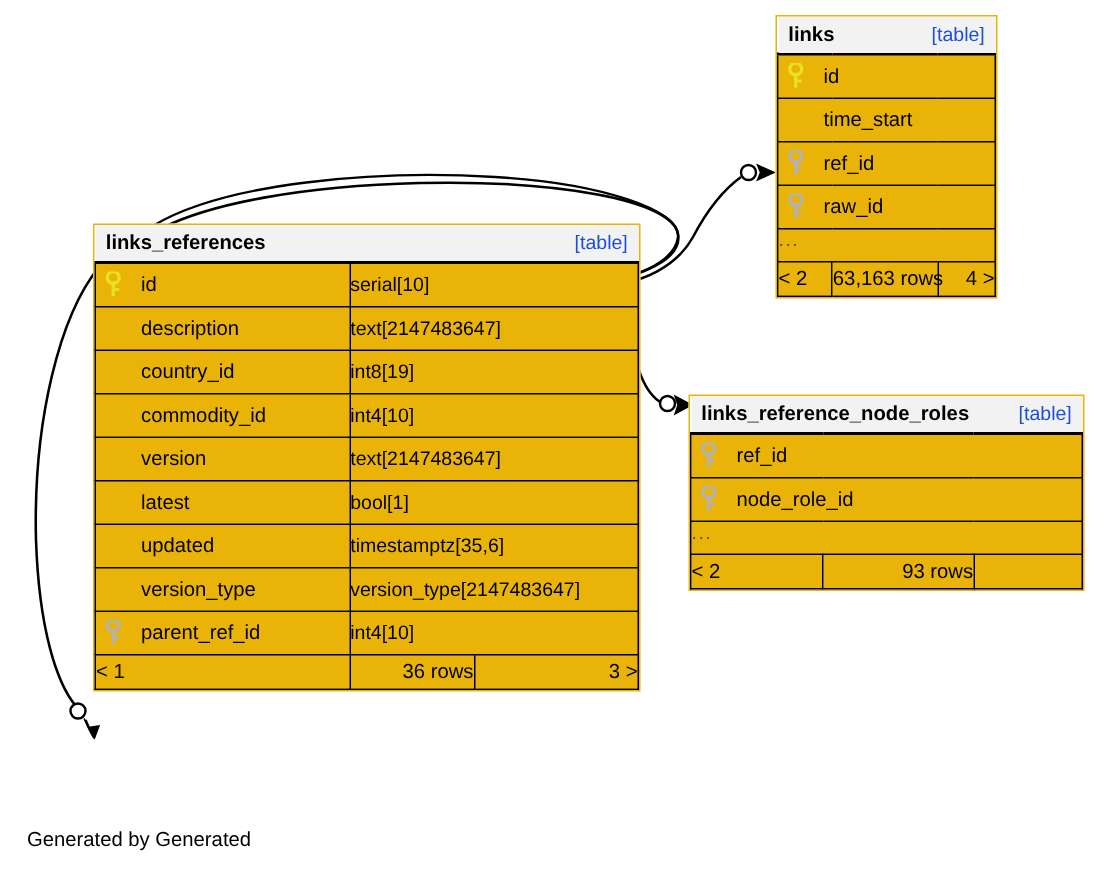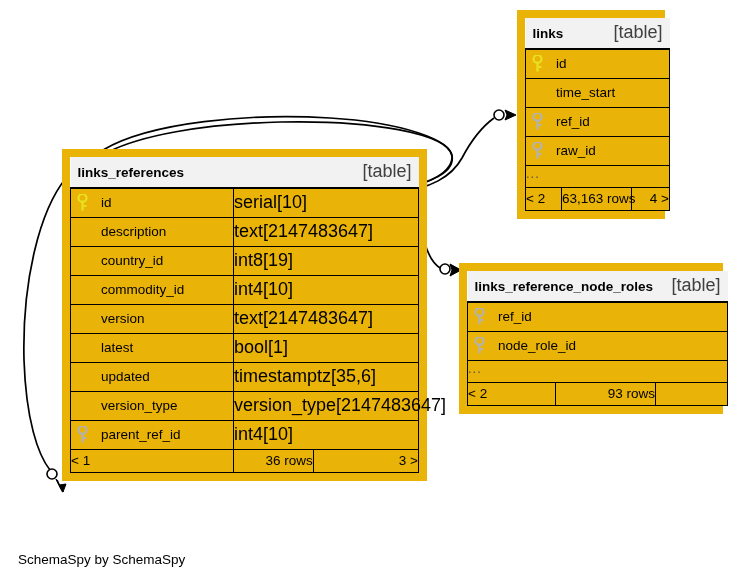--- a/index.html
+++ b/index.html
@@ -30,21 +30,21 @@
     width: 738px;
     height: 584px;
     pointer-events: none;
     z-index: 1;
   }
 
   .table-node {
     position: absolute;
     z-index: 2;
     background: #ffffff;
-    border: 8px solid #eab308;
+    border: 1px solid #eab308;
     box-sizing: border-box;
   }
 
   .tbl-grid {
     border-collapse: collapse;
     width: 100%;
     table-layout: fixed;
   }
   .tbl-grid td {
     border: 1px solid #000000;
@@ -68,23 +68,23 @@
     justify-content: space-between;
     white-space: nowrap;
   }
   .tbl-title {
     font-size: 13.5px;
     font-weight: bold;
     color: #000000;
     letter-spacing: 0px;
   }
   .tbl-kind {
-    font-size: 18px;
+    font-size: 13px;
     font-weight: normal;
-    color: #404040;
+    color: #1d4ed8;
     padding-left: 14px;
   }
 
   
   .col-name-cell {
     height: 29px;
     box-sizing: border-box;
     padding: 0 0 0 6px;
     vertical-align: middle;
   }
@@ -106,21 +106,21 @@
     color: #000000;
     padding-left: 8px;
   }
   .col-type-cell {
     height: 29px;
     box-sizing: border-box;
     padding: 0 4px 0 5px;
     vertical-align: middle;
   }
   .col-type-text {
-    font-size: 18px;
+    font-size: 13px;
     color: #000000;
     white-space: nowrap;
     text-align: right;
   }
 
   
   .ellipsis-cell {
     height: 22px;
     box-sizing: border-box;
     padding: 0 0 0 5px;
@@ -485,15 +485,15 @@
 
         <tr>
           <td class="foot-cell foot-l">&lt; 2</td>
           <td class="foot-cell foot-c">93 rows</td>
           <td class="foot-cell foot-blank"></td>
         </tr>
       </tbody>
     </table>
   </div>
 
-  <div id="footer-caption">SchemaSpy by SchemaSpy</div>
+  <div id="footer-caption">Generated by Generated</div>
 
 </div>
 
 </body></html>

